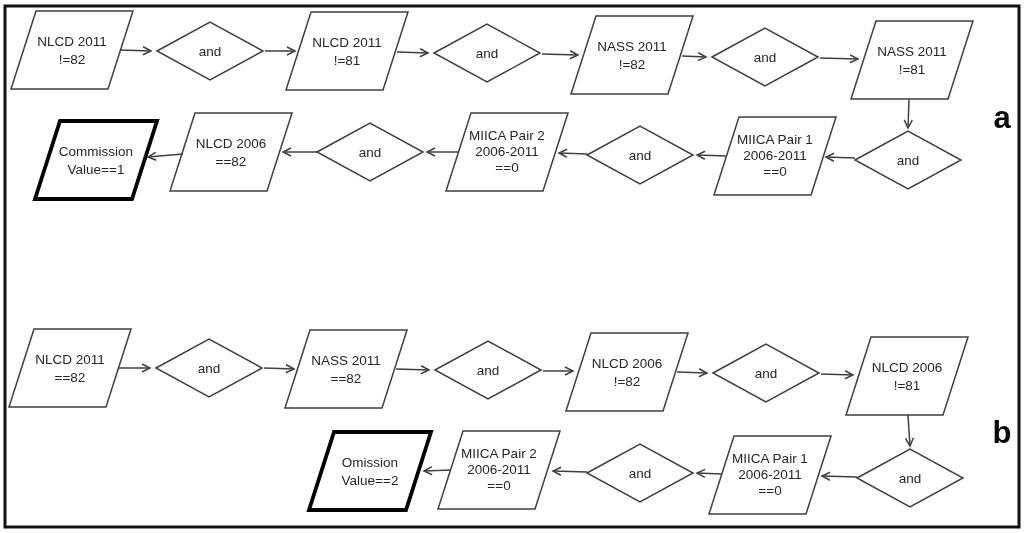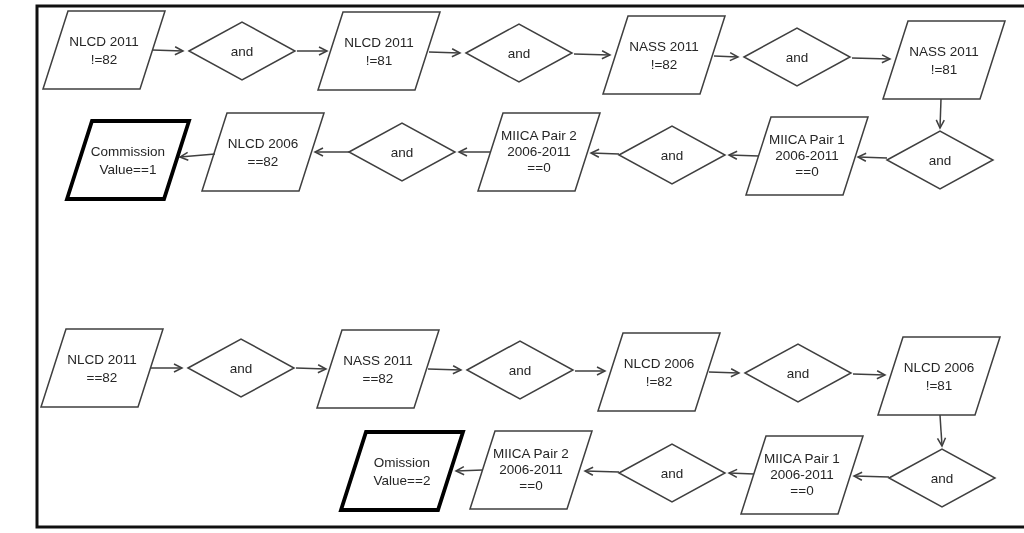--- a/index.html
+++ b/index.html
@@ -2,21 +2,20 @@
 <html><head>
 <meta charset="utf-8">
 <style>
   html, body { margin: 0; padding: 0; background: #ffffff; }
   .stage {
     position: relative;
     width: 880px;
     height: 533px;
     background: #ffffff;
     font-family: "Liberation Sans", sans-serif;
-    margin-left: 32px;
   }
   svg { display: block; }
   .frame { fill: none; stroke: #101010; stroke-width: 3; }
   .shape { fill: #ffffff; stroke: #3f3f3f; stroke-width: 1.5; }
   .shape.bold { stroke: #000000; stroke-width: 3.8; }
   .flow { stroke: #3f3f3f; stroke-width: 1.5; fill: none; }
   .node-text {
     font-family: "Liberation Sans", sans-serif;
     font-size: 13.5px;
     fill: #262626;

